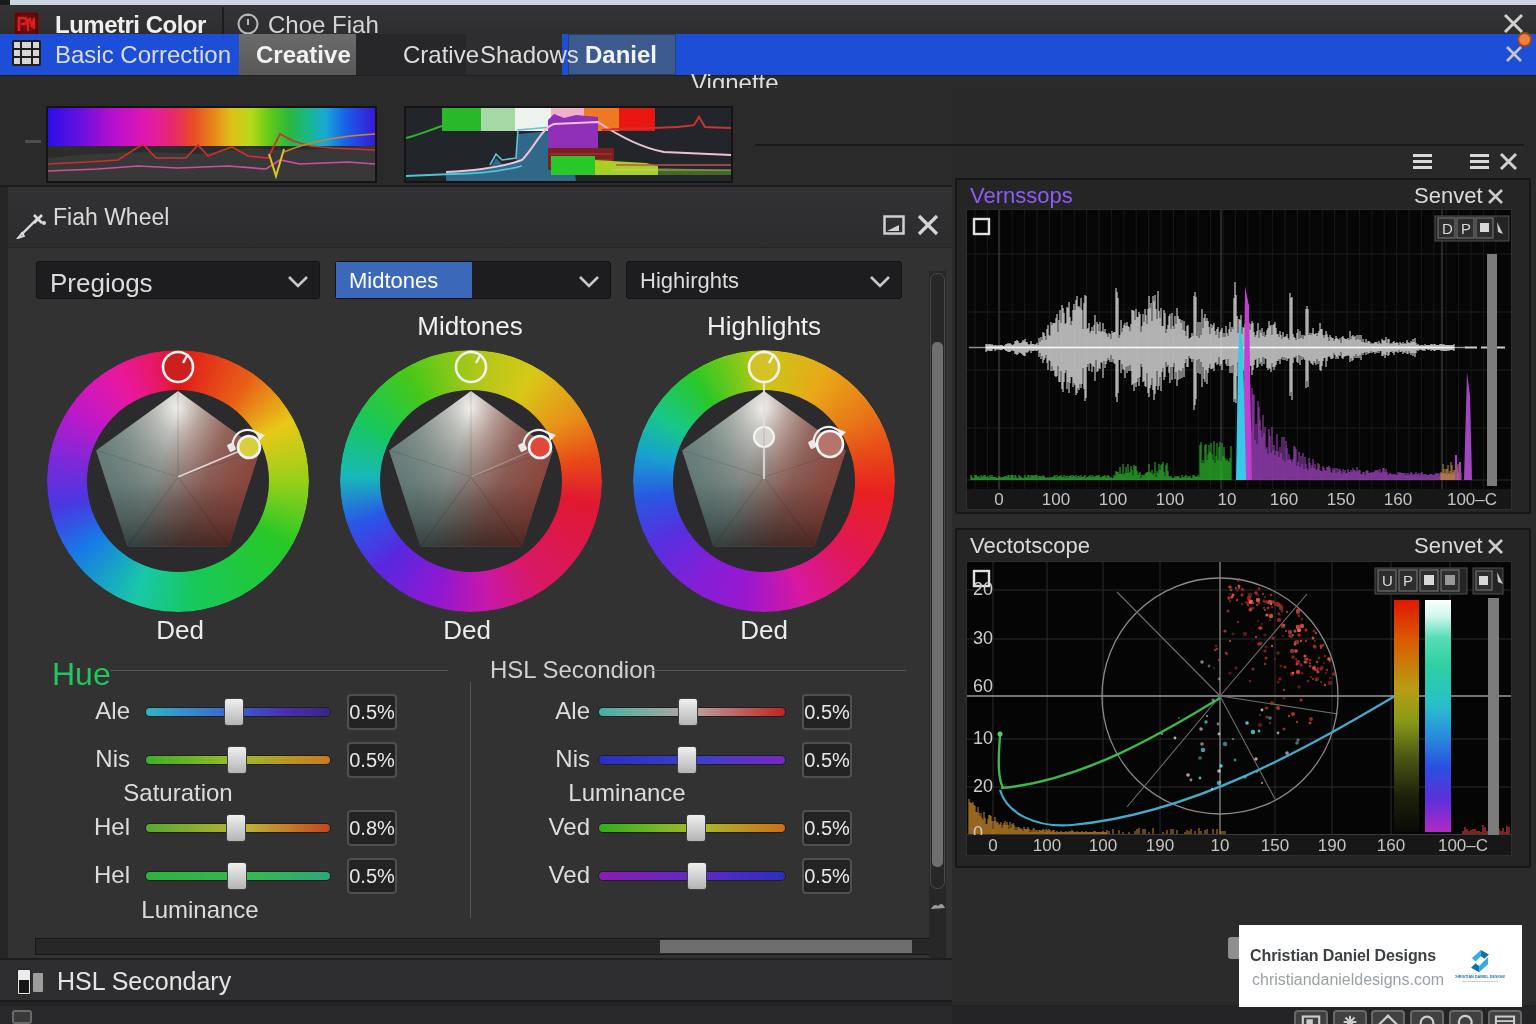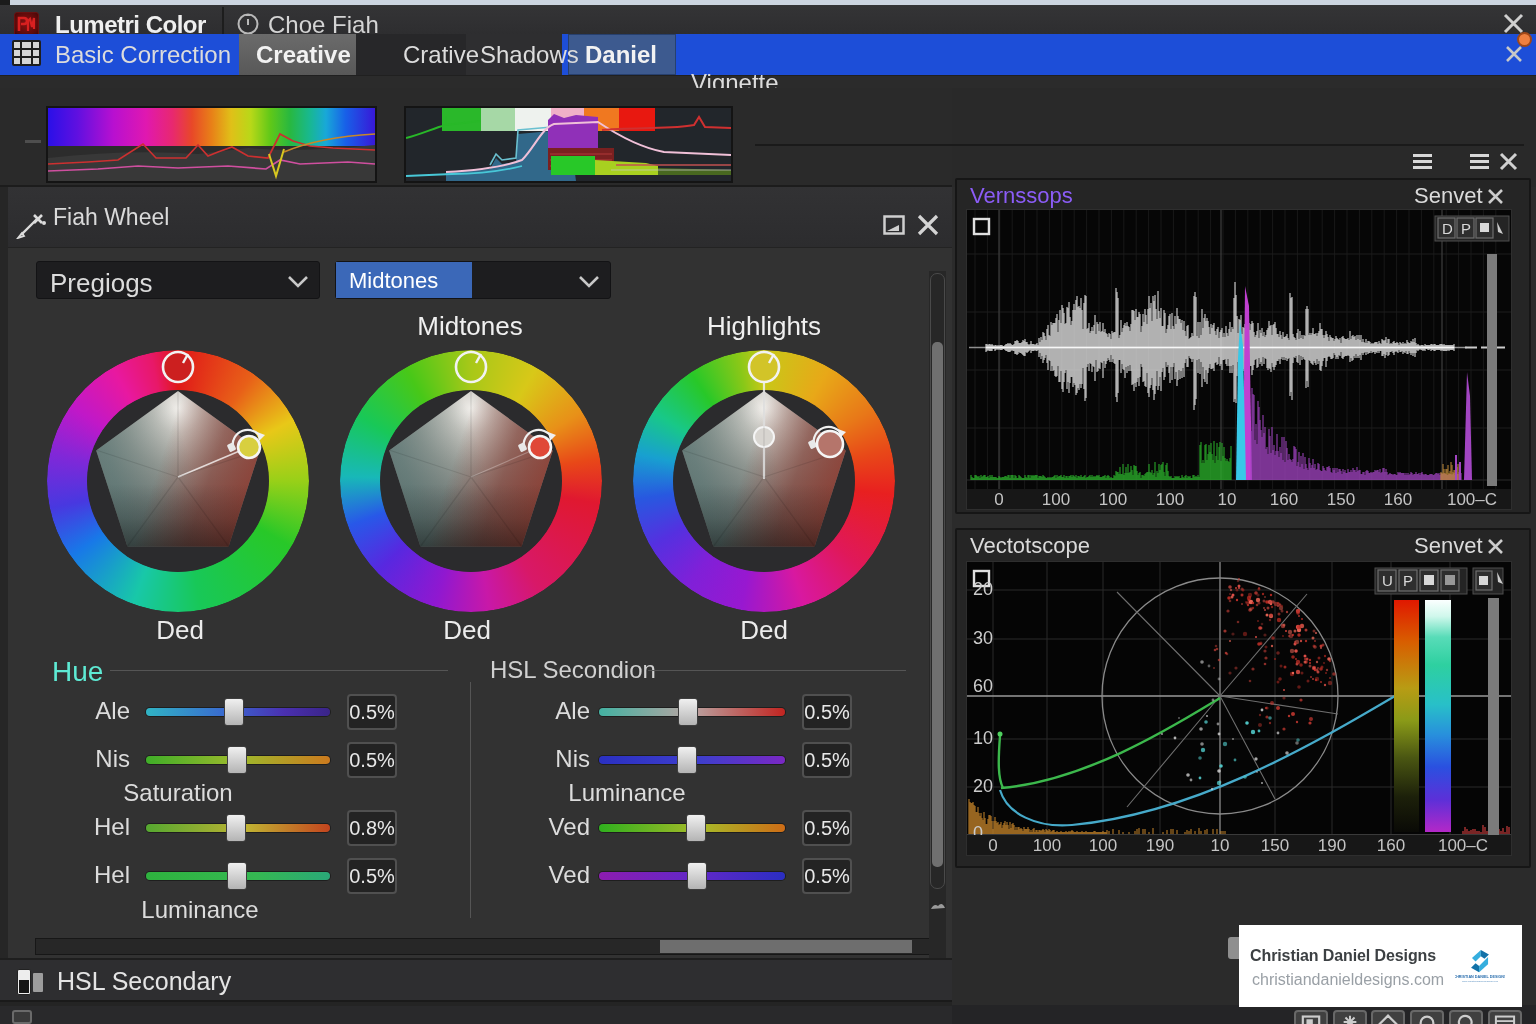--- a/index.html
+++ b/index.html
@@ -179,20 +179,26 @@
         <path d="M2 2 L11 11 L20 2" fill="none" stroke="#c8c8c8" stroke-width="2.6"></path>
       </svg>
   </div>
   <div class="abs" style="left:335px;top:74px;width:276px;height:38px;background:#1d1d1f;border:1px solid #131315;border-radius:3px;">
     <div class="abs" style="left:0px;top:0px;width:136px;height:36px;background:#3b68b8;"></div>
     <div class="abs txt" style="left:13px;top:6px;font-size:22px;color:#ffffff;">Midtones</div>
     <svg class="abs" style="left:242px;top:13px;" width="22" height="14">
         <path d="M2 2 L11 11 L20 2" fill="none" stroke="#c8c8c8" stroke-width="2.6"></path>
       </svg>
   </div>
+  <div class="abs" style="left:626px;top:74px;width:276px;height:38px;background:#1d1d1f;border:1px solid #131315;border-radius:3px;">
+    <div class="abs txt" style="left:13px;top:6px;font-size:22px;">Highirghts</div>
+    <svg class="abs" style="left:242px;top:13px;" width="22" height="14">
+        <path d="M2 2 L11 11 L20 2" fill="none" stroke="#c8c8c8" stroke-width="2.6"></path>
+      </svg>
+  </div>
 
   <div class="abs txt" style="left:290px;top:124px;width:360px;text-align:center;font-size:26px;color:#f0f0f0;">Midtones</div>
   <div class="abs txt" style="left:584px;top:124px;width:360px;text-align:center;font-size:26px;color:#f0f0f0;">Highlights</div>
 
   <div class="abs" style="left:47px;top:163px;width:262px;height:262px;">
       <div class="abs" style="left:0;top:0;width:262px;height:262px;border-radius:50%;background:conic-gradient(#e01818 0deg,#e86018 35deg,#e8c818 62deg,#98d018 90deg,#28c828 120deg,#18c858 170deg,#18c8a8 200deg,#1878e8 235deg,#4838e0 258deg,#8028d8 282deg,#c018c8 305deg,#e818a0 330deg,#e81868 348deg,#e01818 360deg);-webkit-mask:radial-gradient(circle, rgba(0,0,0,0) 90px, #000 91px);mask:radial-gradient(circle, rgba(0,0,0,0) 90px, #000 91px);"></div>
       <div class="abs" style="left:40px;top:40px;width:182px;height:182px;border-radius:50%;background:#2b2b2d;"></div>
       <div class="abs" style="left:45px;top:41px;width:172px;height:172px;clip-path:polygon(50% 0%, 97.55% 34.55%, 79.39% 90.45%, 20.61% 90.45%, 2.45% 34.55%);background:linear-gradient(0deg, rgba(14,14,14,0.62), rgba(14,14,14,0.2) 26%, rgba(14,14,14,0) 46%),linear-gradient(108deg, rgba(42,42,44,0) 40%, rgba(128,48,38,0.55) 64%, rgba(150,58,46,0.92) 94%),linear-gradient(252deg, rgba(42,42,44,0) 42%, rgba(86,122,120,0.62) 78%),radial-gradient(circle at 50% 10%, #efede9 0%, #cac7c1 14%, #a29f99 34%, #7d7a76 56%, #5c5a57 78%, #454341 98%);"></div>
       <svg class="abs" style="left:0;top:0;" width="262" height="262" viewBox="0 0 262 262">
         <path d="M131,127 L202,97" stroke="rgba(255,255,255,0.75)" stroke-width="1.6"></path>
@@ -234,21 +240,21 @@
         <path d="M205,79 l8,3 l-6,6 z" fill="#f0f0f0"></path>
         <rect x="176" y="90" width="7" height="8" rx="1.5" fill="#e8e8e8" transform="rotate(-25 180 94)"></rect>
         <circle cx="197" cy="94" r="13" fill="#b5756b" stroke="#f5f5f5" stroke-width="2.6"></circle>
       </svg>
     </div>
 
   <div class="abs txt" style="left:0;top:428px;width:360px;text-align:center;font-size:26px;color:#ececec;">Ded</div>
   <div class="abs txt" style="left:287px;top:428px;width:360px;text-align:center;font-size:26px;color:#ececec;">Ded</div>
   <div class="abs txt" style="left:584px;top:428px;width:360px;text-align:center;font-size:26px;color:#ececec;">Ded</div>
 
-  <div class="abs txt" style="left:52px;top:469px;font-size:28px;color:#5eead4;">Hue</div>
+  <div class="abs txt" style="left:52px;top:469px;font-size:32px;color:#22c55e;">Hue</div>
 <div class="abs" style="left:110px;top:483px;width:338px;height:1px;background:#555;"></div>
 <div class="abs txt" style="left:490px;top:469px;font-size:24px;color:#d0d0d0;">HSL Secondion</div>
 <div class="abs" style="left:648px;top:483px;width:258px;height:1px;background:#555;"></div>
 <div class="abs" style="left:470px;top:495px;width:1px;height:236px;background:#555;"></div>
 <div class="abs txt" style="left:10px;top:510px;width:120px;text-align:right;font-size:24px;">Ale</div>
     <div class="abs" style="left:146px;top:521px;width:184px;height:8px;border-radius:4px;background:linear-gradient(90deg,#30b4c4,#3a66d0 45%,#4a30b0 75%,#3a2488);box-shadow:0 0 0 1px #1e1e1e;"></div>
     <div class="abs" style="left:224px;top:511px;width:20px;height:28px;background:linear-gradient(#f0f0f0,#b4b4b4);border:1px solid #3e3e3e;border-radius:3px;"></div>
     <div class="abs" style="left:347px;top:507px;width:50px;height:36px;background:#232323;border:2px solid #505050;border-radius:4px;color:#e8e8e8;font-size:20px;text-align:center;line-height:32px;">0.5%</div>
 <div class="abs txt" style="left:10px;top:558px;width:120px;text-align:right;font-size:24px;">Nis</div>
     <div class="abs" style="left:146px;top:569px;width:184px;height:8px;border-radius:4px;background:linear-gradient(90deg,#3fae28,#9dba2c 50%,#cc7a1e);box-shadow:0 0 0 1px #1e1e1e;"></div>

